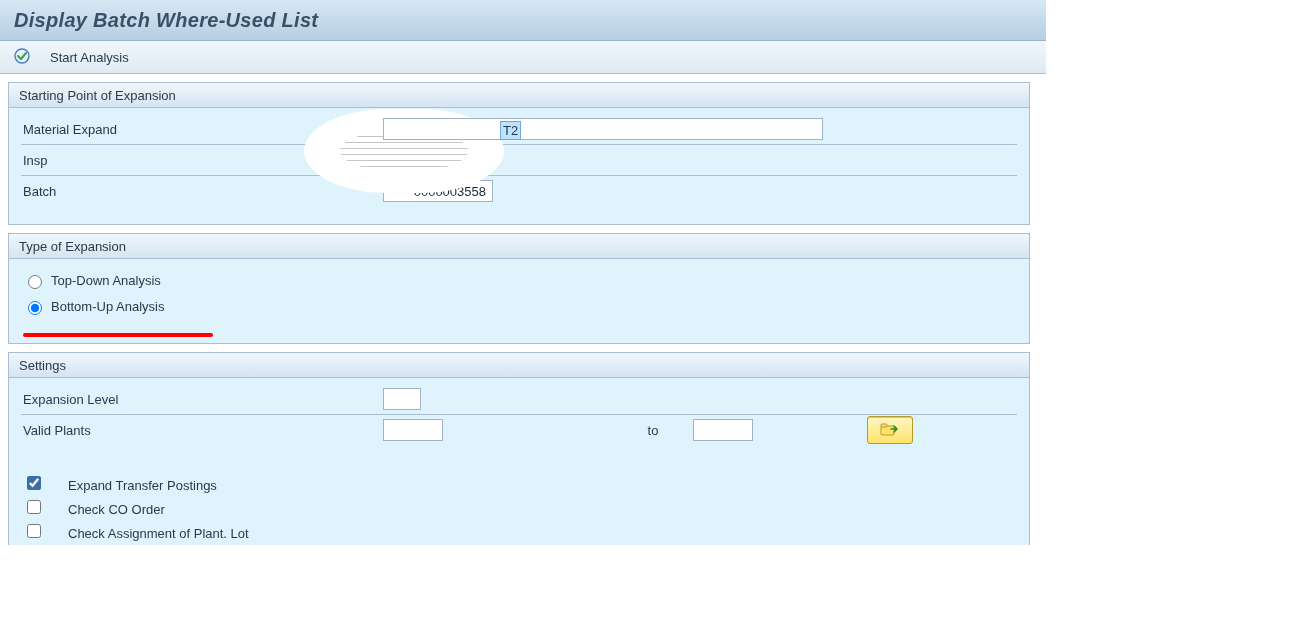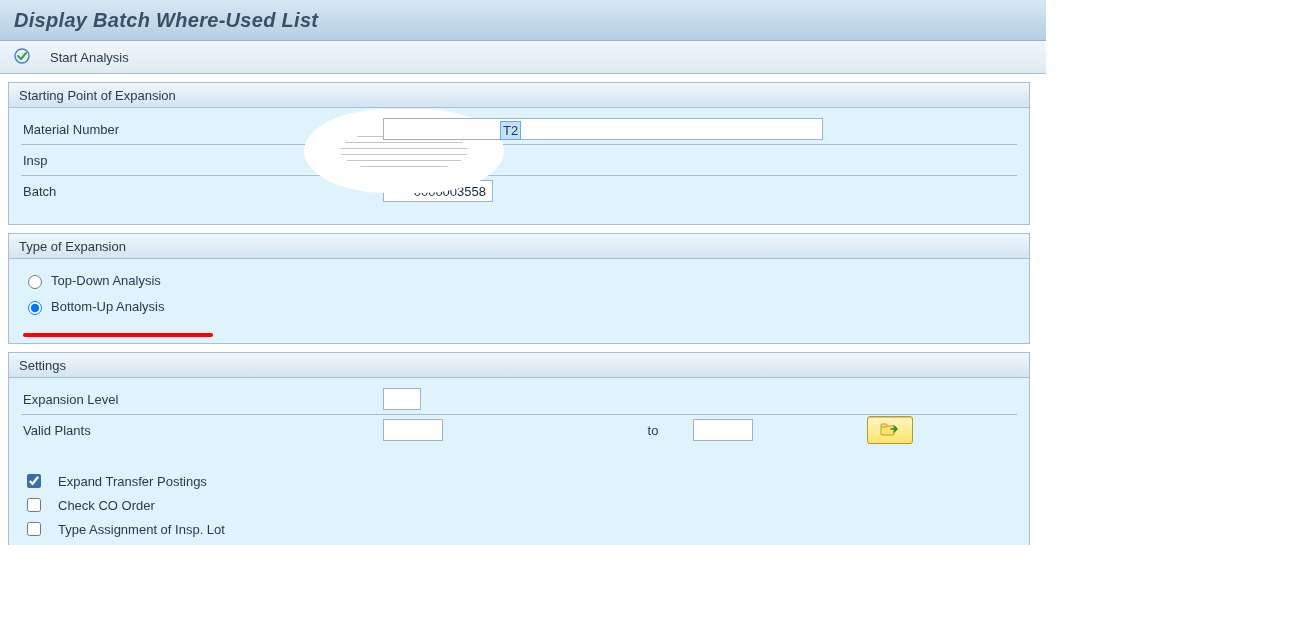--- a/index.html
+++ b/index.html
@@ -187,22 +187,22 @@
     justify-content:center;
     cursor:pointer;
     box-shadow:0 1px 0 #e1c95a inset;
   }
   .check-list{
     padding-top:24px;
     padding-left:2px;
   }
   .check-item{
     display:flex;
-    align-items:center;
-    gap:14px;
+    align-items:flex-end;
+    gap:24px;
     min-height:24px;
     cursor:pointer;
   }
   input[type=checkbox]{
     width:14px;height:14px;
     accent-color:#3b6ea5;
   }
   
   .hl-sel{
     background:#bfe3ff;
@@ -232,21 +232,21 @@
   </div>
 
   <div class="group">
     <div class="group-header">
       <span>Starting Point of Expansion</span>
     </div>
     <div class="group-body" style="position:relative;">
       <div class="redact-overlay"></div>
 
       <div class="field-row">
-        <div class="field-label">Material Number</div>
+        <div class="field-label">Material Expand</div>
         <div class="field-ctrl">
           <div style="position:relative;width:440px;">
             <input class="text-wide" type="text" value="" style="">
             <span style="position:absolute;left:118px;top:4px;pointer-events:none;" class="hl-sel">T2</span>
           </div>
         </div>
       </div>
 
       <div class="field-row">
         <div class="field-label">Insp</div>
@@ -317,19 +317,19 @@
         <label class="check-item">
           <input type="checkbox" checked="" style="">
           <span>Expand Transfer Postings</span>
         </label>
         <label class="check-item">
           <input type="checkbox" style="">
           <span>Check CO Order</span>
         </label>
         <label class="check-item">
           <input type="checkbox" style="">
-          <span>Type Assignment of Insp. Lot</span>
+          <span>Check Assignment of Plant. Lot</span>
         </label>
       </div>
     </div>
   </div>
 
 </div>
 
 </body></html>

